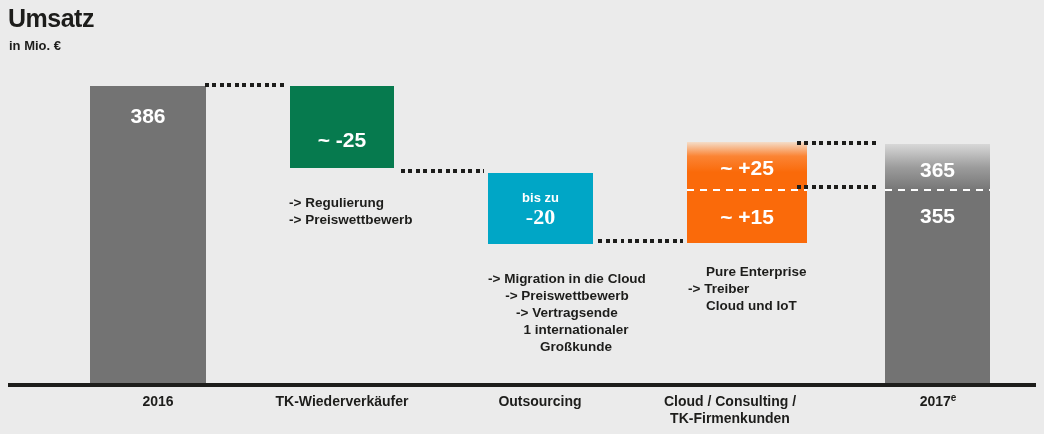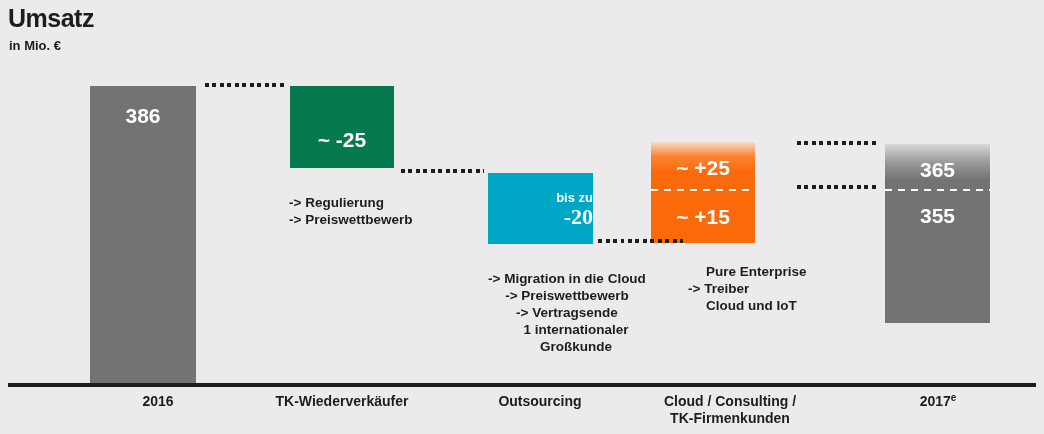--- a/index.html
+++ b/index.html
@@ -7,34 +7,34 @@
     position:relative; width:1044px; height:434px;
     background:#ebebeb; overflow:hidden;
     font-family:"Liberation Sans", sans-serif; color:#1d1d1b;
   }
   .title { position:absolute; left:8px; top:4px; font-size:25px; font-weight:bold; letter-spacing:-0.5px; }
   .subtitle { position:absolute; left:9px; top:38px; font-size:13px; font-weight:bold; }
 
   .bar { position:absolute; display:flex; flex-direction:column; }
   .bar .val { color:#ffffff; font-weight:bold; font-size:21px; text-align:center; }
 
-  #bar-2016 { left:90px; top:86px; width:106px; height:297px; background:#737373; }
+  #bar-2016 { left:90px; top:86px; width:116px; height:297px; background:#737373; }
   #bar-2016 .val { margin-top:18px; }
 
   #bar-tk { left:290px; top:86px; width:104px; height:82px; background:#067a4e;
             justify-content:center; align-items:center; padding-top:26px; box-sizing:border-box; }
 
   #bar-out { left:488px; top:173px; width:105px; height:71px; background:#00a6c6;
-             justify-content:center; align-items:flex-end; }
+             justify-content:center; align-items:center; }
   #bar-out .small { color:#fff; font-weight:bold; font-size:13px; line-height:15px; }
   #bar-out .big { font-size:22px; line-height:23px;font-family:Liberation Serif, serif; }
 
-  #bar-cloud { left:651px; top:142px; width:104px; height:101px;
+  #bar-cloud { left:687px; top:142px; width:120px; height:101px;
                background:linear-gradient(180deg,#f4ddc9 0%,#fb8434 14%,#fa6a0a 30%); }
-  #bar-2017 { left:885px; top:144px; width:105px; height:179px;
+  #bar-2017 { left:885px; top:144px; width:105px; height:239px;
               background:linear-gradient(180deg,#d8d8d8 0%,#9b9b9b 10%,#737373 20%); }
 
   .seg { display:flex; justify-content:center; align-items:center; }
   #bar-cloud .seg.upper { height:47px; padding-top:5px; box-sizing:border-box; }
   #bar-cloud .seg.lower { flex:1; }
   #bar-2017 .seg.upper { height:45px; padding-top:6px; box-sizing:border-box; }
   #bar-2017 .seg.lower { flex:1; align-items:flex-start; padding-top:13px; box-sizing:border-box; }
   .sep { height:2px; width:100%;
          background-image:repeating-linear-gradient(90deg,#ffffff 0 7px,transparent 7px 13px); }
 

